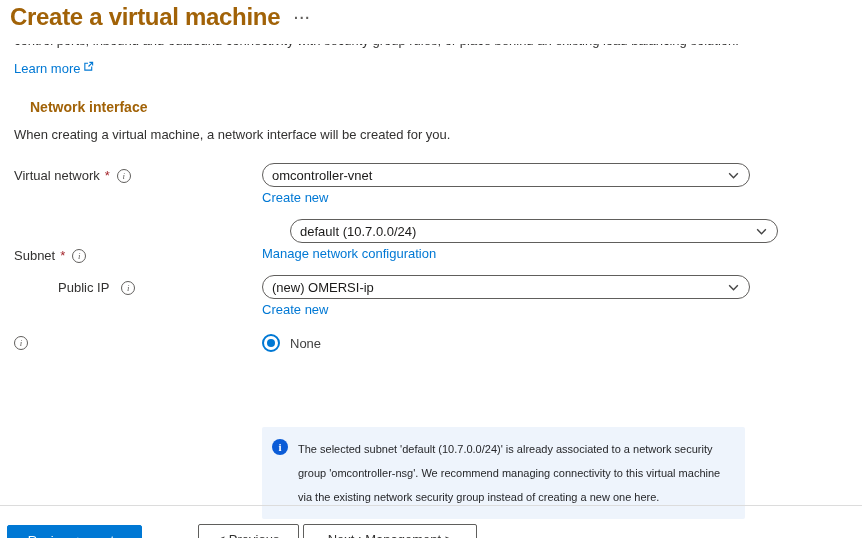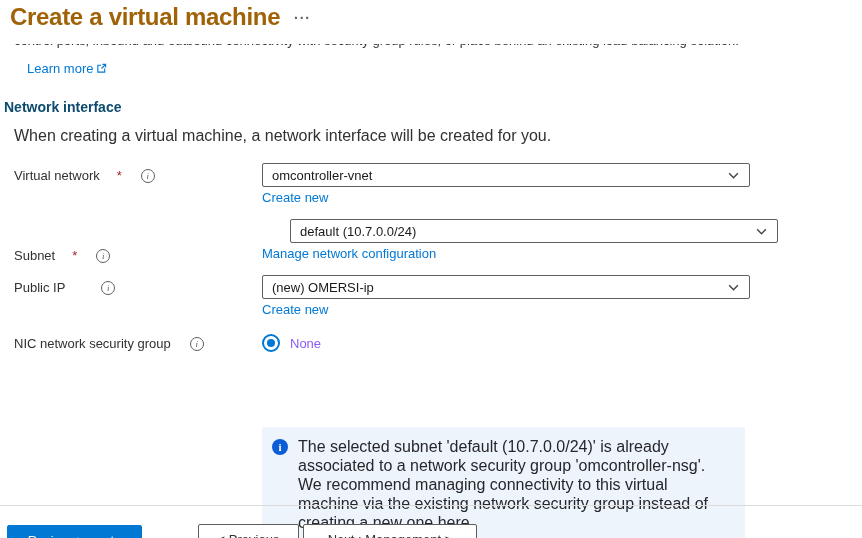--- a/index.html
+++ b/index.html
@@ -13,61 +13,61 @@
 
   
   .page-title { left:10px; top:3px; font-size:24px; font-weight:700; color:#a16207; letter-spacing:-0.3px; }
   .more-icon { left:294px; top:10px; font-size:14px; color:#605e5c; letter-spacing:1px; cursor:pointer; font-weight:700; }
 
   
   .clip-line { left:14px; top:44px; width:780px; height:10px; overflow:hidden; }
   .clip-line span { display:block; position:relative; top:-11px; font-size:13px; line-height:16px; white-space:nowrap; color:#323130; }
 
   .link { color:#0078d4; font-size:13px; text-decoration:none; cursor:pointer; }
-  .learn-more { left:14px; top:61px; display:flex; align-items:center; gap:3px;margin-left:13px; }
+  .learn-more { left:14px; top:61px; display:flex; align-items:flex-start; gap:3px; }
 
-  .section-heading { left:4px; top:99px; font-size:14px; font-weight:700; color:#0c4a6e; }
-  .section-desc { left:14px; top:127px; font-size:16px; color:#323130; }
+  .section-heading { left:30px; top:99px; font-size:14px; font-weight:700; color:#a16207; }
+  .section-desc { left:14px; top:127px; font-size:13px; color:#323130; }
 
   
-  .field-label { left:14px; font-size:13px; color:#323130; display:flex; align-items:center; gap:19px; }
+  .field-label { left:14px; font-size:13px; color:#323130; display:flex; align-items:center; gap:7px; }
   .asterisk { color:#a4262c; margin-left:-2px; }
   .info-icon {
     width:14px; height:14px; border:1px solid #605e5c; border-radius:50%;
     display:inline-flex; align-items:center; justify-content:center;
     font-size:9px; color:#605e5c; font-family:"Liberation Serif",serif; font-style:italic;
     cursor:default; flex-shrink:0;
   }
   .dropdown {
     left:262px; width:488px; height:24px; background:#fff;
-    border:1px solid #605e5c; border-radius:2px;
+    border:1px solid #605e5c; border-radius:12px;
     display:flex; align-items:center; padding:0 30px 0 9px;
     font-size:13px; color:#1b1a19; cursor:pointer;
   }
   .dropdown .chev { position:absolute; right:9px; top:5px; }
 
   
   .radio-row { display:flex; align-items:center; gap:10px; height:26px; cursor:pointer; }
   .radio-outer { position:relative; width:18px; height:18px; border-radius:50%; border:1px solid #3b3a39; background:#fff; flex-shrink:0; }
   .radio-outer.checked { border:2px solid #0078d4; }
   .radio-outer.checked::after { content:""; position:absolute; inset:3px; border-radius:50%; background:#0078d4; }
-  .radio-label { font-size:13px; color:#8b5cf6; }
+  .radio-label { font-size:13px; color:#404040; }
 
   
   .info-box {
     left:262px; top:427px; width:483px; min-height:77px;
     background:#eef4fc; border-radius:2px;
     padding:10px 14px 10px 10px; display:flex; gap:10px;
   }
   .info-badge {
     width:16px; height:16px; border-radius:50%; background:#0b5cd7; color:#fff;
     font-size:11px; font-weight:700; display:flex; align-items:center; justify-content:center;
     flex-shrink:0; margin-top:2px; font-family:"Liberation Serif",serif;
   }
-  .info-text { font-size:16px; line-height:19px; color:#26272a; width:444px; }
+  .info-text { font-size:11px; line-height:24px; color:#26272a; width:444px; }
 
   .divider { left:0; top:505px; width:862px; height:1px; background:#dcdcdc; }
 
   
   .btn { display:flex; align-items:center; justify-content:center; font-size:13px; border-radius:2px; cursor:pointer; height:31px; }
   .btn-primary { left:7px; top:525px; width:135px; background:#0078d4; border:1px solid #0078d4; color:#fff; }
   .btn-secondary { background:#fff; border:1px solid #5f5e5c; color:#323130; }
   .btn-prev { left:198px; top:524px; width:101px; }
   .btn-next { left:303px; top:524px; width:174px; }
 </style>
@@ -118,37 +118,36 @@
 <div class="abs dropdown" style="top:219px;margin-left:28px;">
   <span>default (10.7.0.0/24)</span>
   <span class="chev">
     <svg width="13" height="13" viewBox="0 0 12 12">
         <path d="M2 4l4 4 4-4" fill="none" stroke="#444" stroke-width="1.3"></path>
       </svg>
   </span>
 </div>
 <a class="abs link" style="left:262px; top:246px;">Manage network configuration</a>
 
-<div class="abs field-label" style="top:280px;">
+<div class="abs field-label" style="top:280px;margin-left:44px;">
   <span>Public IP</span>
     <span class="asterisk"></span>
   <span class="info-icon">i</span>
 </div>
 <div class="abs dropdown" style="top:275px;">
   <span>(new) OMERSI-ip</span>
   <span class="chev">
     <svg width="13" height="13" viewBox="0 0 12 12">
         <path d="M2 4l4 4 4-4" fill="none" stroke="#444" stroke-width="1.3"></path>
       </svg>
   </span>
 </div>
 <a class="abs link" style="left:262px; top:302px;">Create new</a>
 
 <div class="abs field-label" style="top:336px;">
-  <span>NIC network security group</span>
   <span class="info-icon">i</span>
 </div>
 <div class="abs" style="left:262px; top:330px;">
   <div class="radio-row">
     <span class="radio-outer checked"></span>
     <span class="radio-label">None</span>
   </div>
 </div>
 
 <div class="abs info-box">

